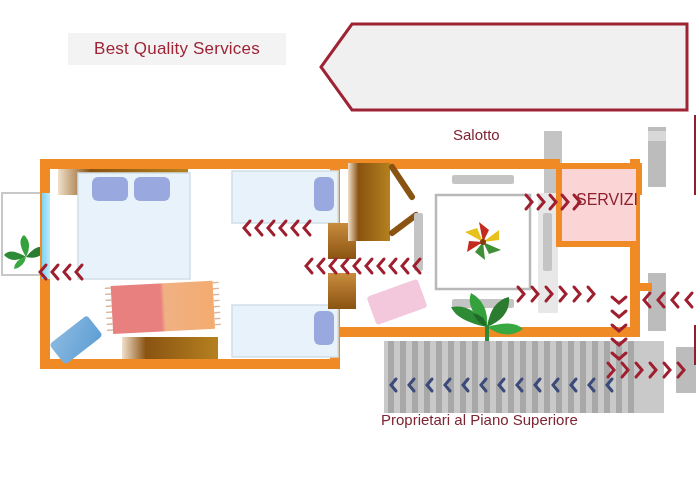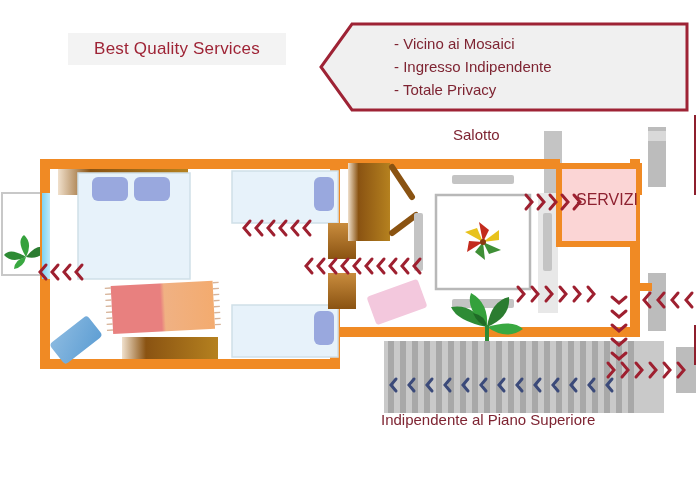--- a/index.html
+++ b/index.html
@@ -56,29 +56,24 @@
 <div class="stage">
 
   <div class="title-chip">
     <span>Best Quality Services</span>
   </div>
 
   <div class="callout">
     <svg width="372" height="92" viewBox="0 0 372 92">
       <path d="M 34 3 L 369 3 L 369 89 L 34 89 L 3 46 Z" fill="#f0f0f0" stroke="#9e2335" stroke-width="3"></path>
     </svg>
-    <ul>
-      <li>- Vicino ai Mosaici</li>
-      <li>- Ingresso Indipendente</li>
-      <li>- Totale Privacy</li>
-    </ul>
   </div>
 
   <div class="room-label" id="lbl-salotto">Salotto</div>
-  <div class="room-label" id="lbl-propri">Indipendente al Piano Superiore</div>
+  <div class="room-label" id="lbl-propri">Proprietari al Piano Superiore</div>
 
   <svg id="plan" width="700" height="300" viewBox="0 0 700 300">
 
     <defs>
       <linearGradient id="gWood" x1="0" y1="0" x2="0" y2="1">
         <stop offset="0" stop-color="#c98c3d"></stop>
         <stop offset="1" stop-color="#8a5312"></stop>
       </linearGradient>
       <linearGradient id="gWoodH" x1="0" y1="0" x2="1" y2="0">
         <stop offset="0" stop-color="#f0e0cc"></stop>

